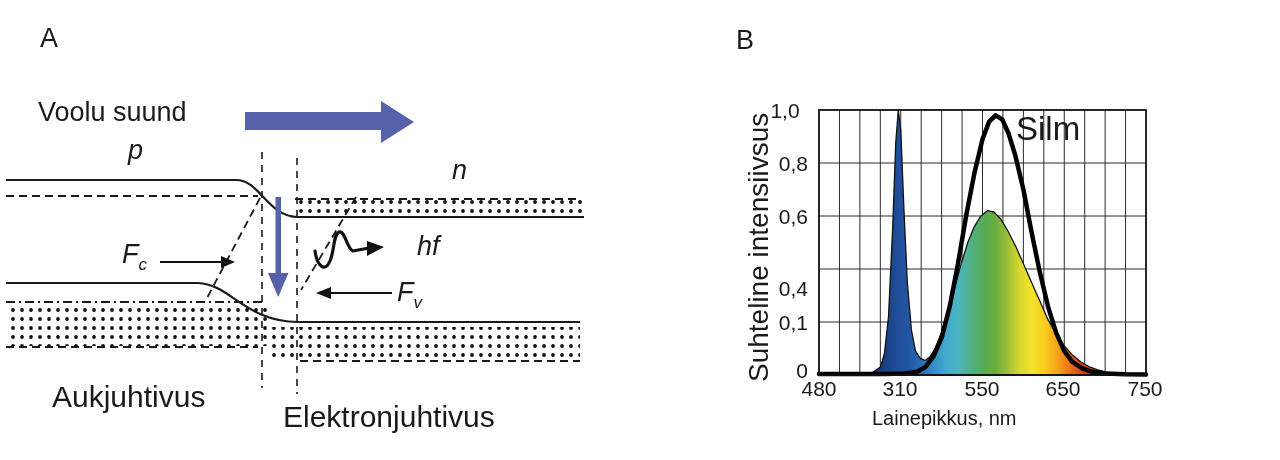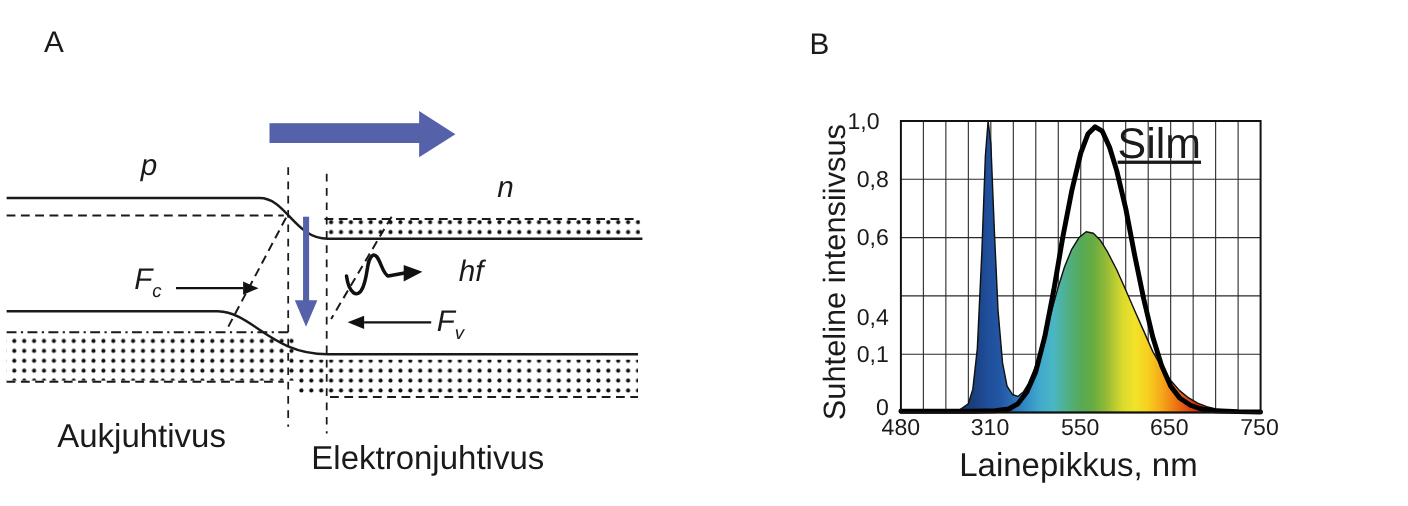--- a/index.html
+++ b/index.html
@@ -10,26 +10,26 @@
   }
   #layer-svg { position:absolute; left:0; top:0; }
   .txt { position:absolute; white-space:nowrap; line-height:1.05; }
   .panel-label { font-size:27px; }
   .ital { font-style:italic; }
   .sub { font-size:17px; font-style:italic; vertical-align:-7px; }
   .region-label { font-size:30px; }
   .tick { font-size:21px; }
   .xtick { width:60px; text-align:center; }
   .ytick { width:46px; text-align:right; }
-  .axis-label { font-size:30px; }
+  .axis-label { font-size:20px; }
   .y-axis-label {
     font-size:28px;
     transform:rotate(-90deg); transform-origin:left top;
   }
-  .silm { font-size:39px;text-decoration:underline; }
+  .silm { font-size:33px; }
 </style>
 </head>
 <body>
 
 <div id="fig">
 
   <svg id="layer-svg" width="1280" height="460" viewBox="0 0 1280 460">
     <defs>
       <pattern id="dots" width="9" height="9" patternUnits="userSpaceOnUse">
         <circle cx="4" cy="4" r="1.9" fill="#101010"></circle>
@@ -137,20 +137,21 @@
           <path d="M 819.0 373.9 L 884.4 373.9 L 904.8 373.4 L 917.1 371.8 L 925.3 367.1 L 933.5 356.4 L 941.6 337.9 L 949.8 306.1 L 958.0 263.7 L 966.1 216.0 L 974.3 173.6 L 982.5 139.2 L 989.0 121.9 L 995.6 115.3 L 1002.1 119.3 L 1008.7 133.8 L 1015.2 155.1 L 1023.4 189.5 L 1031.5 231.9 L 1039.7 271.6 L 1047.9 306.1 L 1056.1 332.6 L 1064.3 351.1 L 1072.4 361.8 L 1082.2 368.4 L 1092.0 371.8 L 1105.1 373.4 L 1125.6 374.2 L 1146.0 374.5" fill="none" stroke="#000000" stroke-width="4.5" stroke-linecap="round" stroke-linejoin="round"></path>
         </g>
       <g id="bborder">
           <rect x="819" y="110" width="327" height="265" fill="none" stroke="#111111" stroke-width="1.8"></rect>
         </g>
     </g>
   </svg>
 
   <div class="txt panel-label" style="left:40px; top:24px;">A</div>
 
+  <div class="txt" style="left:38px; top:98px; font-size:27px;">Voolu suund</div>
 
   <div class="txt ital" style="left:128px; top:136px; font-size:27px;">p</div>
 
   <div class="txt ital" style="left:452px; top:156px; font-size:27px;">n</div>
 
   <div class="txt" style="left:122px; top:240px; font-size:27px;"><span class="ital">F</span><span class="sub">c</span></div>
 
   <div class="txt" style="left:397px; top:278px; font-size:27px;"><span class="ital">F</span><span class="sub">v</span></div>
 
   <div class="txt ital" style="left:417px; top:232px; font-size:27px;font-style:italic;">hf</div>

